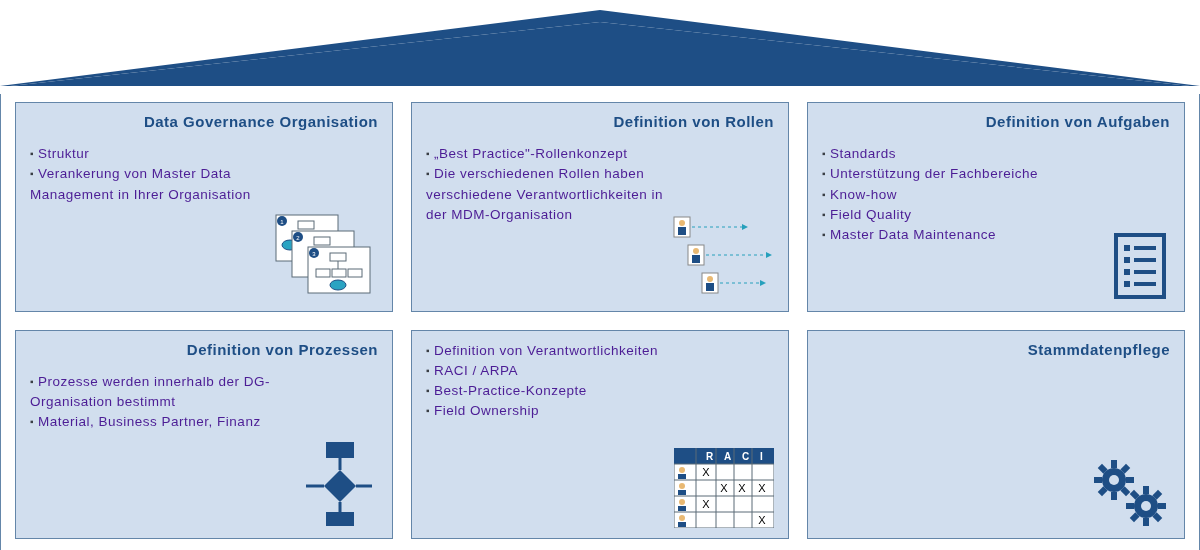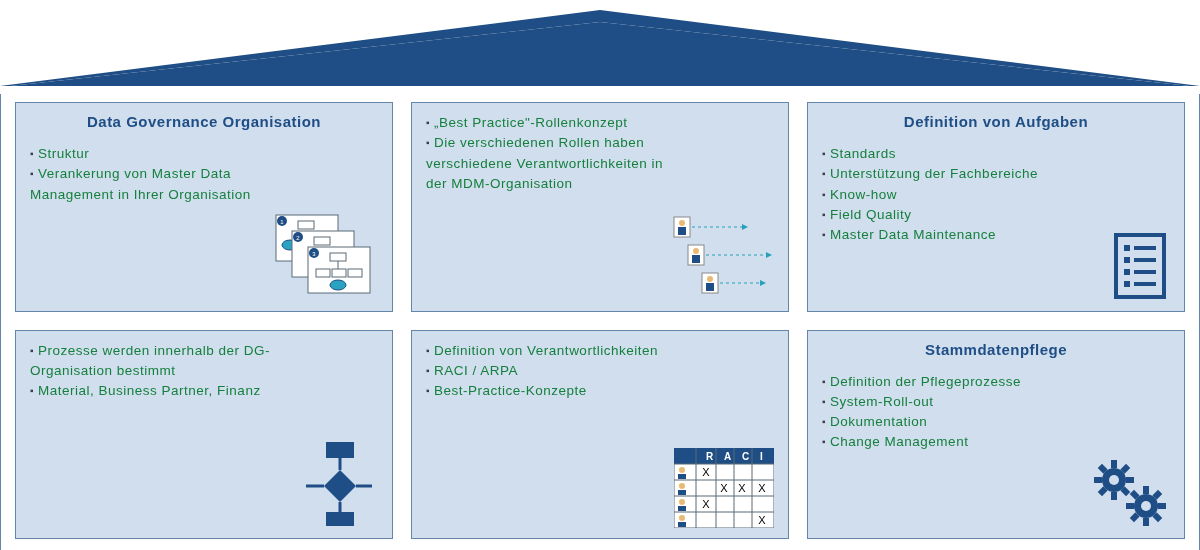--- a/index.html
+++ b/index.html
@@ -29,29 +29,29 @@
     background: #d1deee;
     border: 1px solid #6486a9;
     padding: 10px 14px 10px 14px;
     position: relative;
     display: flex;
     flex-direction: column;
   }
   .card-title {
     color: #1e4e85;
     font-weight: bold;
-    text-align: center;
+    text-align: right;
     font-size: 15px;
     letter-spacing: 0.5px;
     margin-bottom: 14px;
   }
   .card-list {
     list-style: none;
     font-size: 13.5px;
-    color: #15803d;
+    color: #4c1d95;
     line-height: 1.5;
     letter-spacing: 0.5px;
     padding-right: 100px;
   }
   .card-list li::before {
     content: "▪";
     color: #3a3f45;
     margin-right: 4px;
     font-size: 10px;
     vertical-align: 1px;
@@ -113,20 +113,21 @@
           <rect x="8" y="22" width="14" height="8" fill="#fff" stroke="#5b6a77"></rect>
           <rect x="24" y="22" width="14" height="8" fill="#fff" stroke="#5b6a77"></rect>
           <rect x="40" y="22" width="14" height="8" fill="#fff" stroke="#5b6a77"></rect>
           <ellipse cx="30" cy="38" rx="8" ry="5" fill="#2aa3c2" stroke="#1e4e85"></ellipse>
         </g>
       </svg>
     </div>
   </div>
 
   <div class="card">
+    <div class="card-title">Definition von Rollen</div>
     <ul class="card-list">
       <li>„Best Practice"-Rollenkonzept</li>
       <li>Die verschiedenen Rollen haben verschiedene Verantwortlichkeiten in der MDM-Organisation</li>
     </ul>
     <div class="card-icon icon-people">
       <svg viewBox="0 0 110 90" width="110" height="90">
         <g>
           <rect x="10" y="6" width="16" height="20" fill="#fff" stroke="#888"></rect>
           <circle cx="18" cy="12" r="3" fill="#e9b973"></circle>
           <rect x="14" y="16" width="8" height="8" fill="#1e4e85"></rect>
@@ -171,20 +172,21 @@
           <rect x="14" y="38" width="6" height="6"></rect>
             <rect x="24" y="39" width="22" height="4"></rect>
           <rect x="14" y="50" width="6" height="6"></rect>
             <rect x="24" y="51" width="22" height="4"></rect>
         </g>
       </svg>
     </div>
   </div>
 
   <div class="card">
+    <div class="card-title">Definition von Prozessen</div>
     <ul class="card-list">
       <li>Prozesse werden innerhalb der DG-Organisation bestimmt</li>
       <li>Material, Business Partner, Finanz</li>
     </ul>
     <div class="card-icon icon-flow">
       <svg viewBox="0 0 80 90" width="80" height="90">
         <rect x="28" y="4" width="28" height="16" fill="#1e4e85"></rect>
         <line x1="42" y1="20" x2="42" y2="32" stroke="#1e4e85" stroke-width="3"></line>
         <polygon points="42,32 58,48 42,64 26,48" fill="#1e4e85"></polygon>
         <line x1="42" y1="64" x2="42" y2="74" stroke="#1e4e85" stroke-width="3"></line>
@@ -193,20 +195,21 @@
         <line x1="58" y1="48" x2="74" y2="48" stroke="#1e4e85" stroke-width="3"></line>
       </svg>
     </div>
   </div>
 
   <div class="card">
     <ul class="card-list">
       <li>Definition von Verantwortlichkeiten</li>
       <li>RACI / ARPA</li>
       <li>Best-Practice-Konzepte</li>
+      <li>Field Ownership</li>
     </ul>
     <div class="card-icon icon-raci">
       <svg viewBox="0 0 100 80" width="100" height="80">
         <rect x="0" y="0" width="100" height="16" fill="#1e4e85"></rect>
         <text x="32" y="12" font-size="10" fill="#fff" font-weight="bold">R</text>
         <text x="50" y="12" font-size="10" fill="#fff" font-weight="bold">A</text>
         <text x="68" y="12" font-size="10" fill="#fff" font-weight="bold">C</text>
         <text x="86" y="12" font-size="10" fill="#fff" font-weight="bold">I</text>
         <rect x="0" y="16" width="100" height="64" fill="#fff" stroke="#5b6a77"></rect>
         <line x1="22" y1="0" x2="22" y2="80" stroke="#5b6a77"></line>
@@ -229,26 +232,20 @@
         <text x="68" y="44" font-size="11" text-anchor="middle">X</text>
         <text x="88" y="44" font-size="11" text-anchor="middle">X</text>
         <text x="32" y="60" font-size="11" text-anchor="middle">X</text>
         <text x="88" y="76" font-size="11" text-anchor="middle">X</text>
       </svg>
     </div>
   </div>
 
   <div class="card">
     <div class="card-title">Stammdatenpflege</div>
-    <ul class="card-list">
-      <li>Definition der Pflegeprozesse</li>
-      <li>System-Roll-out</li>
-      <li>Dokumentation</li>
-      <li>Change Management</li>
-    </ul>
     <div class="card-icon icon-gears">
       <svg viewBox="0 0 80 70" width="80" height="70">
         <g fill="#1e4e85">
           <g transform="translate(24,22)">
             <circle r="12"></circle>
             <circle r="5" fill="#d1deee"></circle>
             <rect x="-3" y="-20" width="6" height="8"></rect>
             <rect x="-3" y="12" width="6" height="8"></rect>
             <rect x="12" y="-3" width="8" height="6"></rect>
             <rect x="-20" y="-3" width="8" height="6"></rect>

